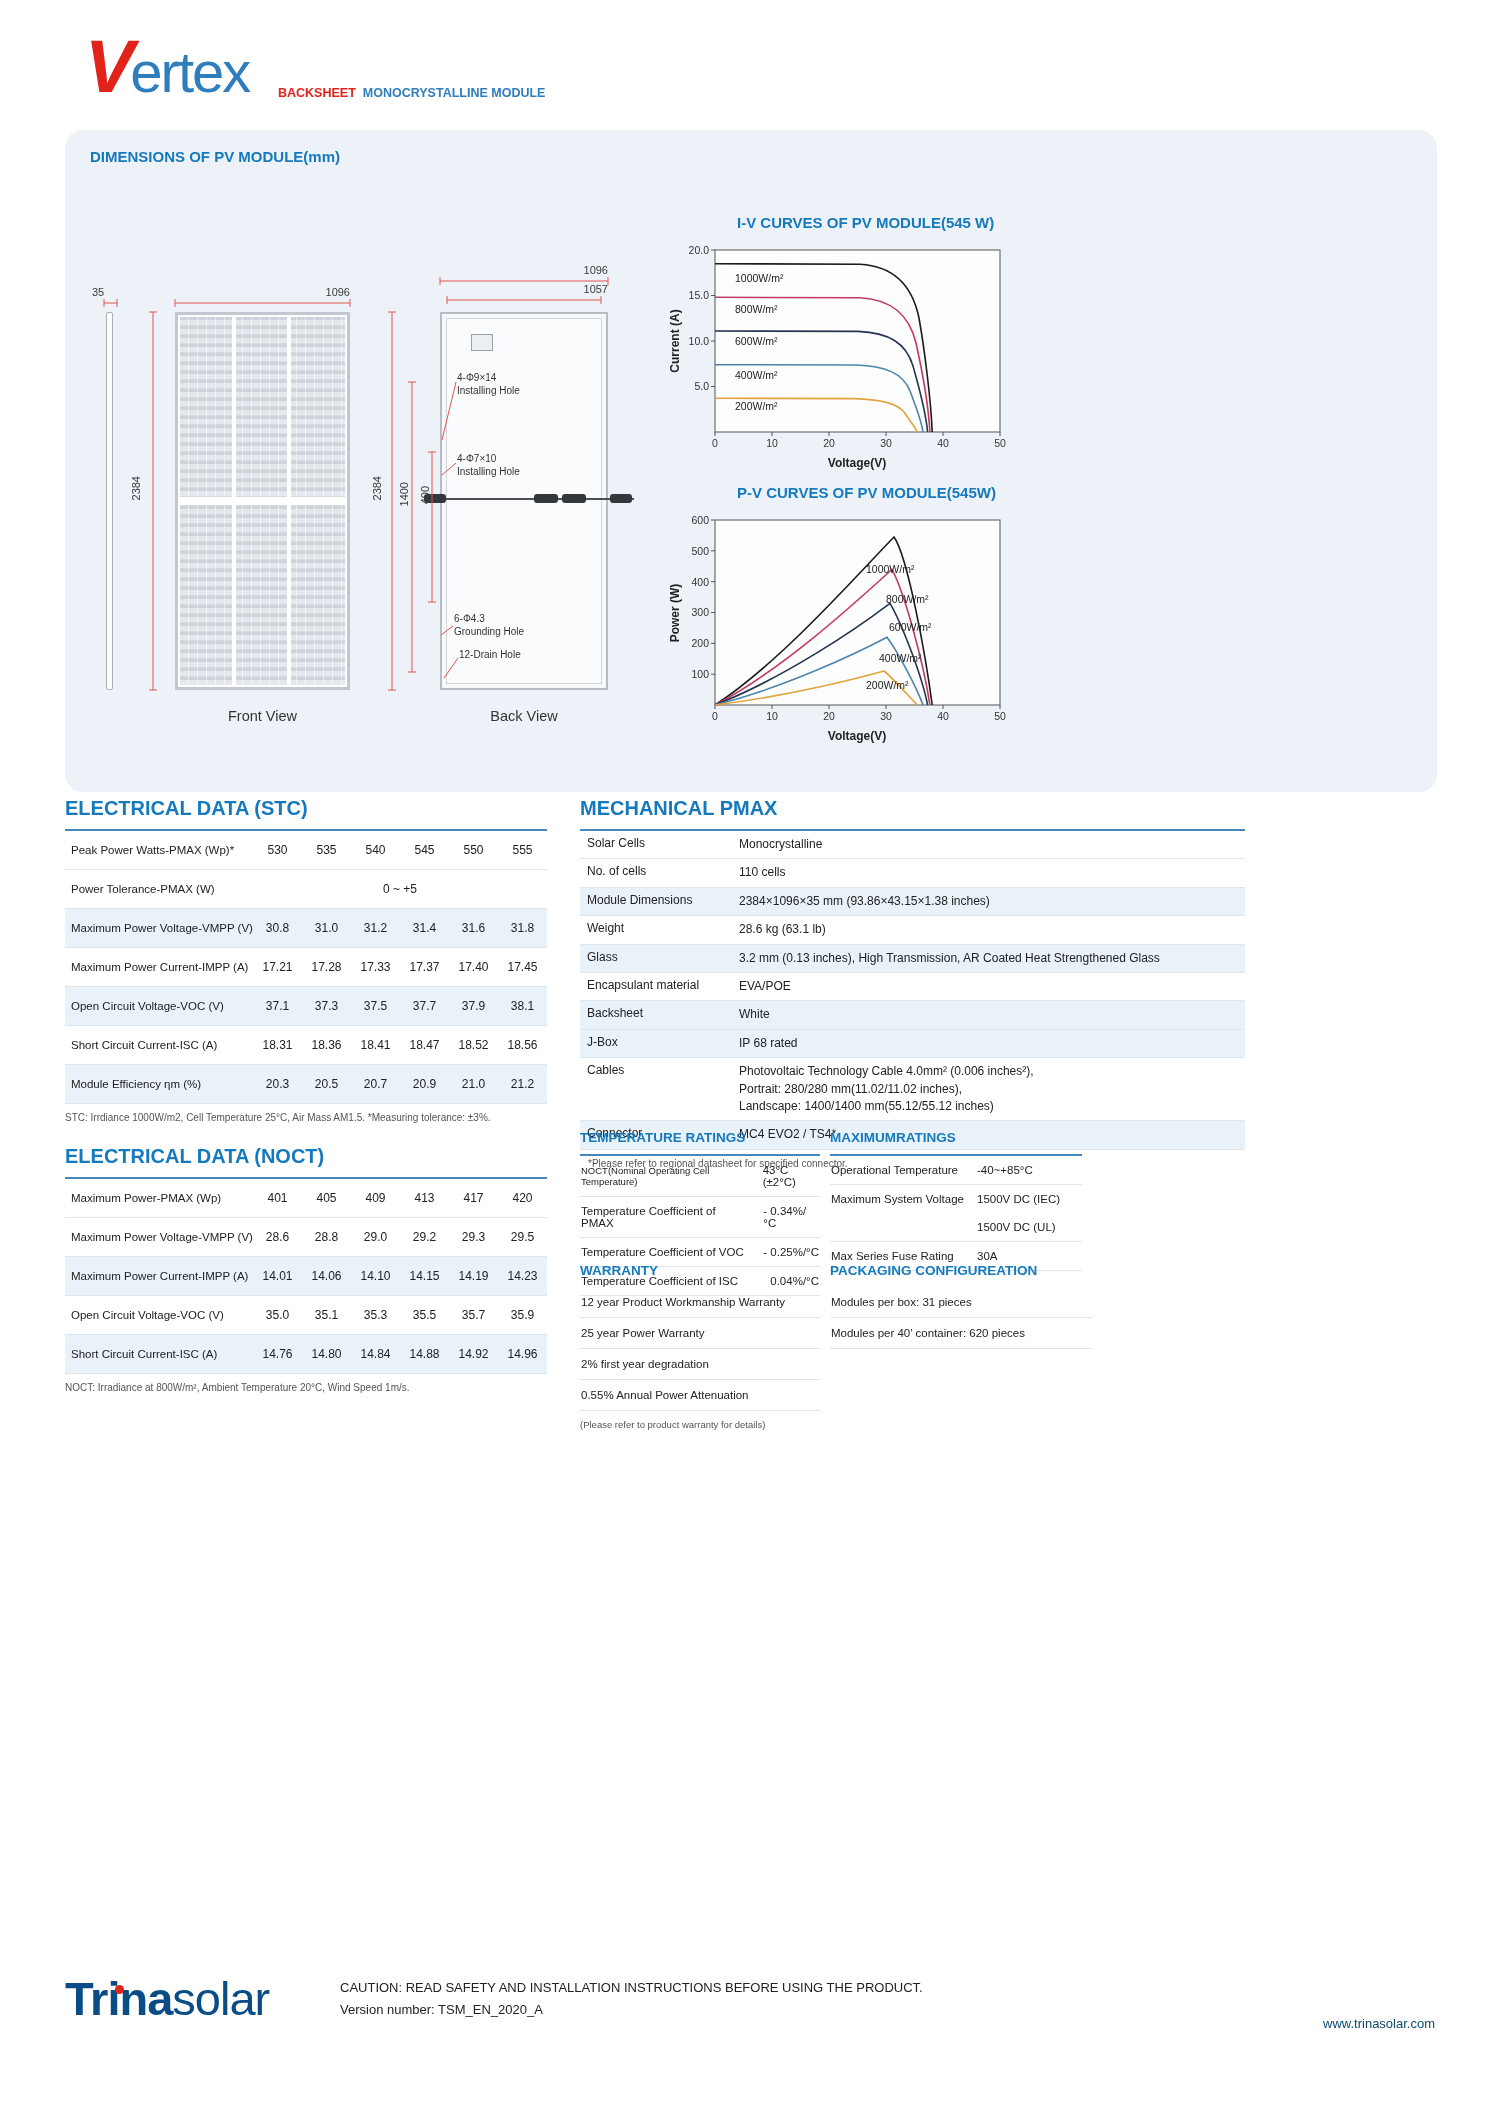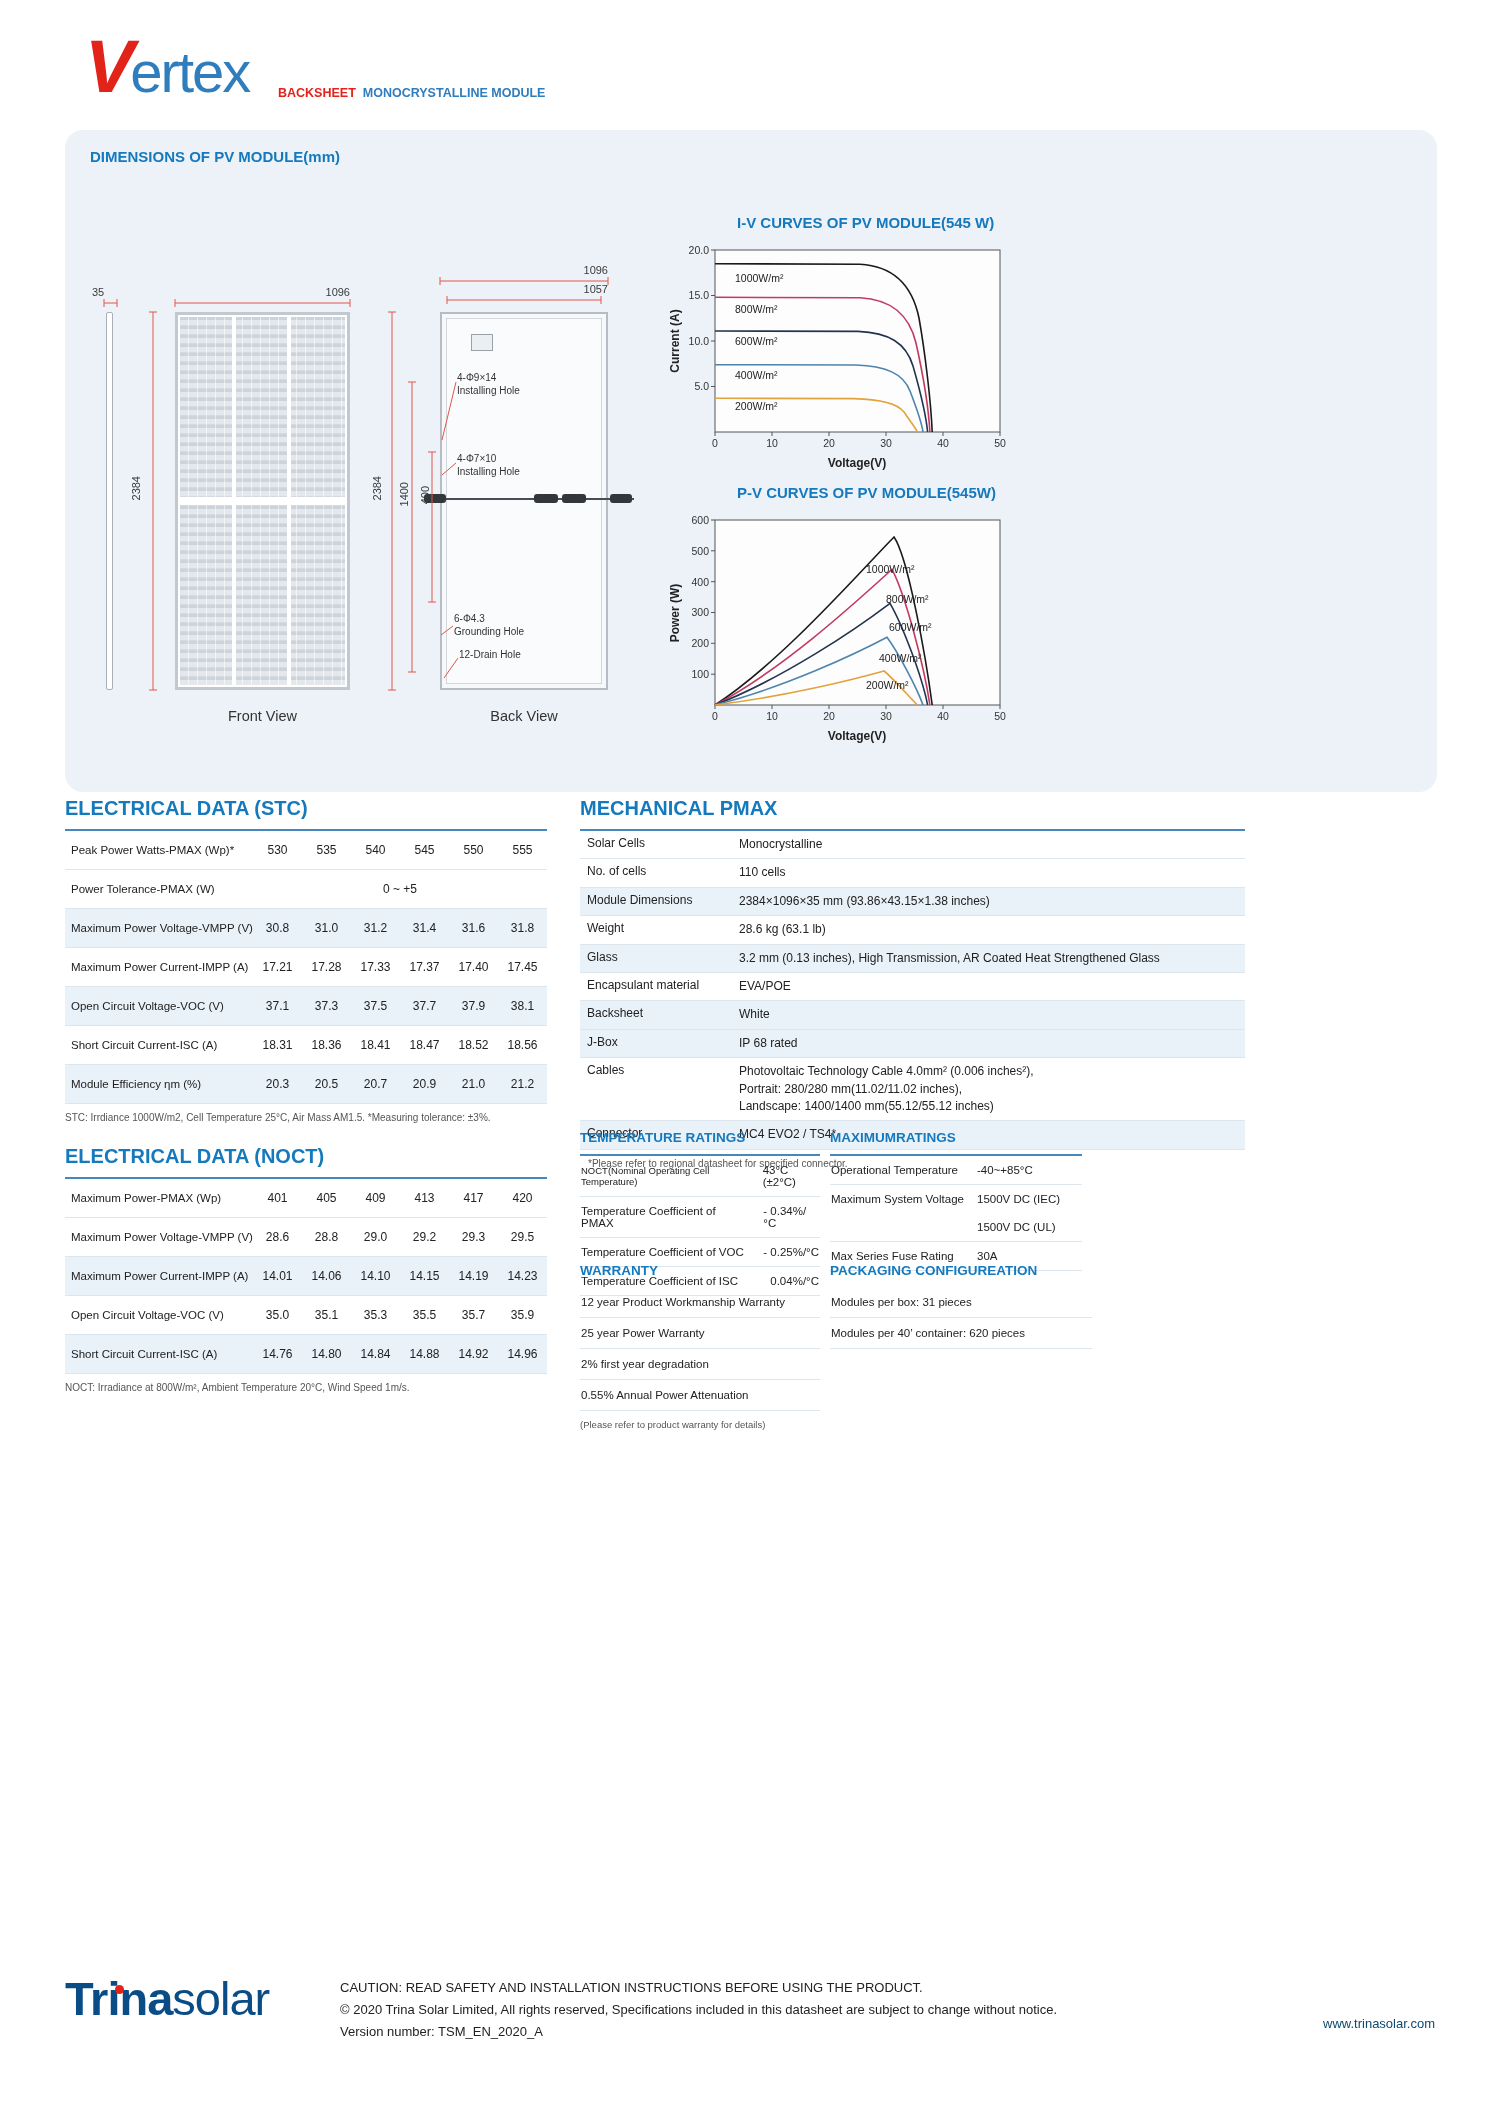--- a/index.html
+++ b/index.html
@@ -504,18 +504,17 @@
     <div class="w-item">Modules per 40’ container: 620 pieces</div>
   </div>
 
   <div class="trina-logo">
     <span class="trina-bold">Trina</span>
       <span class="trina-light">solar</span>
     <span class="trina-dot"></span>
   </div>
   <div class="caution">
     <div>CAUTION: READ SAFETY AND INSTALLATION INSTRUCTIONS BEFORE USING THE PRODUCT.</div>
-    <div>© 2020 Trina Solar Limited, All rights reserved, Specifications included in this datasheet are subject to change without notice.</div>
     <div>Version number: TSM_EN_2020_A</div>
   </div>
   <div class="website">www.trinasolar.com</div>
 
 </div>
 
 </body></html>

